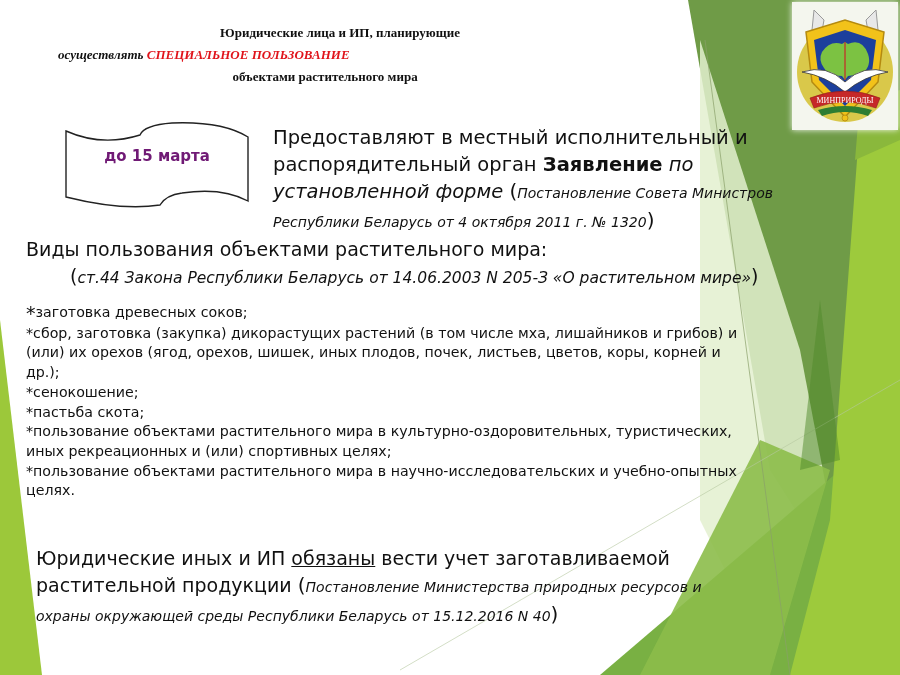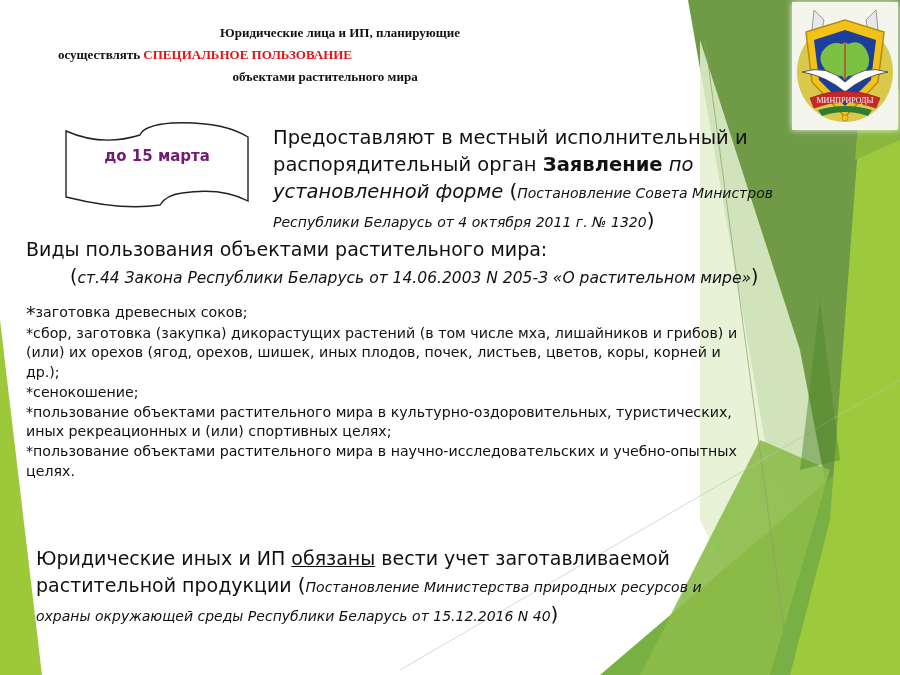--- a/index.html
+++ b/index.html
@@ -2,21 +2,21 @@
 <html><head>
 <meta charset="utf-8">
 <style>
   html, body { margin: 0; padding: 0; }
   body { width: 900px; height: 675px; position: relative; overflow: hidden; background: #ffffff; font-family: "DejaVu Sans", sans-serif; color: #111; }
   .bg { position: absolute; inset: 0; width: 900px; height: 675px; z-index: 0; }
   .layer { position: absolute; z-index: 2; }
 
   .title { left: 40px; top: 22px; width: 560px; text-align: center; font-family: "Liberation Serif", serif; font-weight: bold; font-size: 13px; line-height: 22px; color: #111; }
   .title .l1 { display: block; padding-left: 40px; }
-  .title .l2 { display: block; text-align: left; padding-left: 18px; }
+  .title .l2 { display: block; text-align: left; padding-left: 18px; font-style: italic; }
   .title .l3 { display: block; padding-left: 10px; }
   .title .red { color: #e0141b; }
 
   .logo { left: 792px; top: 2px; width: 106px; height: 128px; background: #f4f6ee; box-shadow: 0 0 6px rgba(255,255,255,0.9); }
 
   .banner { left: 62px; top: 117px; width: 190px; height: 95px; }
   .banner-text { position: absolute; left: 0; top: 30px; width: 190px; text-align: center; color: #701a75; font-family: "DejaVu Sans", sans-serif; font-weight: bold; font-size: 15px; }
 
   .submit { left: 273px; top: 113px; width: 540px; font-size: 19.5px; line-height: 27px; color: #111; margin-top: 11px; }
   .submit .small { font-size: 14px; font-style: italic; }
@@ -100,19 +100,20 @@
 
 <div class="layer kinds-head">
   <div>Виды пользования объектами растительного мира:</div>
   <div class="sub"><span class="paren">(</span><span>ст.44 Закона Республики Беларусь от 14.06.2003 N 205-З «О растительном  мире»</span><span class="paren">)</span></div>
 </div>
 
 <div class="layer kinds-list">
   <span class="item"><span class="first-star">*</span><span>заготовка древесных соков;</span></span>
   <span class="item">*сбор, заготовка (закупка) дикорастущих растений (в том числе мха, лишайников и грибов) и (или) их орехов (ягод, орехов, шишек, иных плодов, почек, листьев, цветов, коры, корней и др.);</span>
   <span class="item">*сенокошение;</span>
+  <span class="item">*пастьба скота;</span>
   <span class="item">*пользование объектами растительного мира в культурно-оздоровительных, туристических, иных рекреационных и (или) спортивных целях;</span>
   <span class="item">*пользование объектами растительного мира в научно-исследовательских и учебно-опытных целях.</span>
 </div>
 
 <div class="layer duty">
   <span>Юридические иных и ИП </span><u>обязаны</u><span> вести учет заготавливаемой растительной продукции </span><span class="paren">(</span><span class="small">Постановление Министерства природных ресурсов и охраны окружающей среды Республики Беларусь от 15.12.2016 N 40</span><span class="paren">)</span>
 </div>
 
 </body></html>

